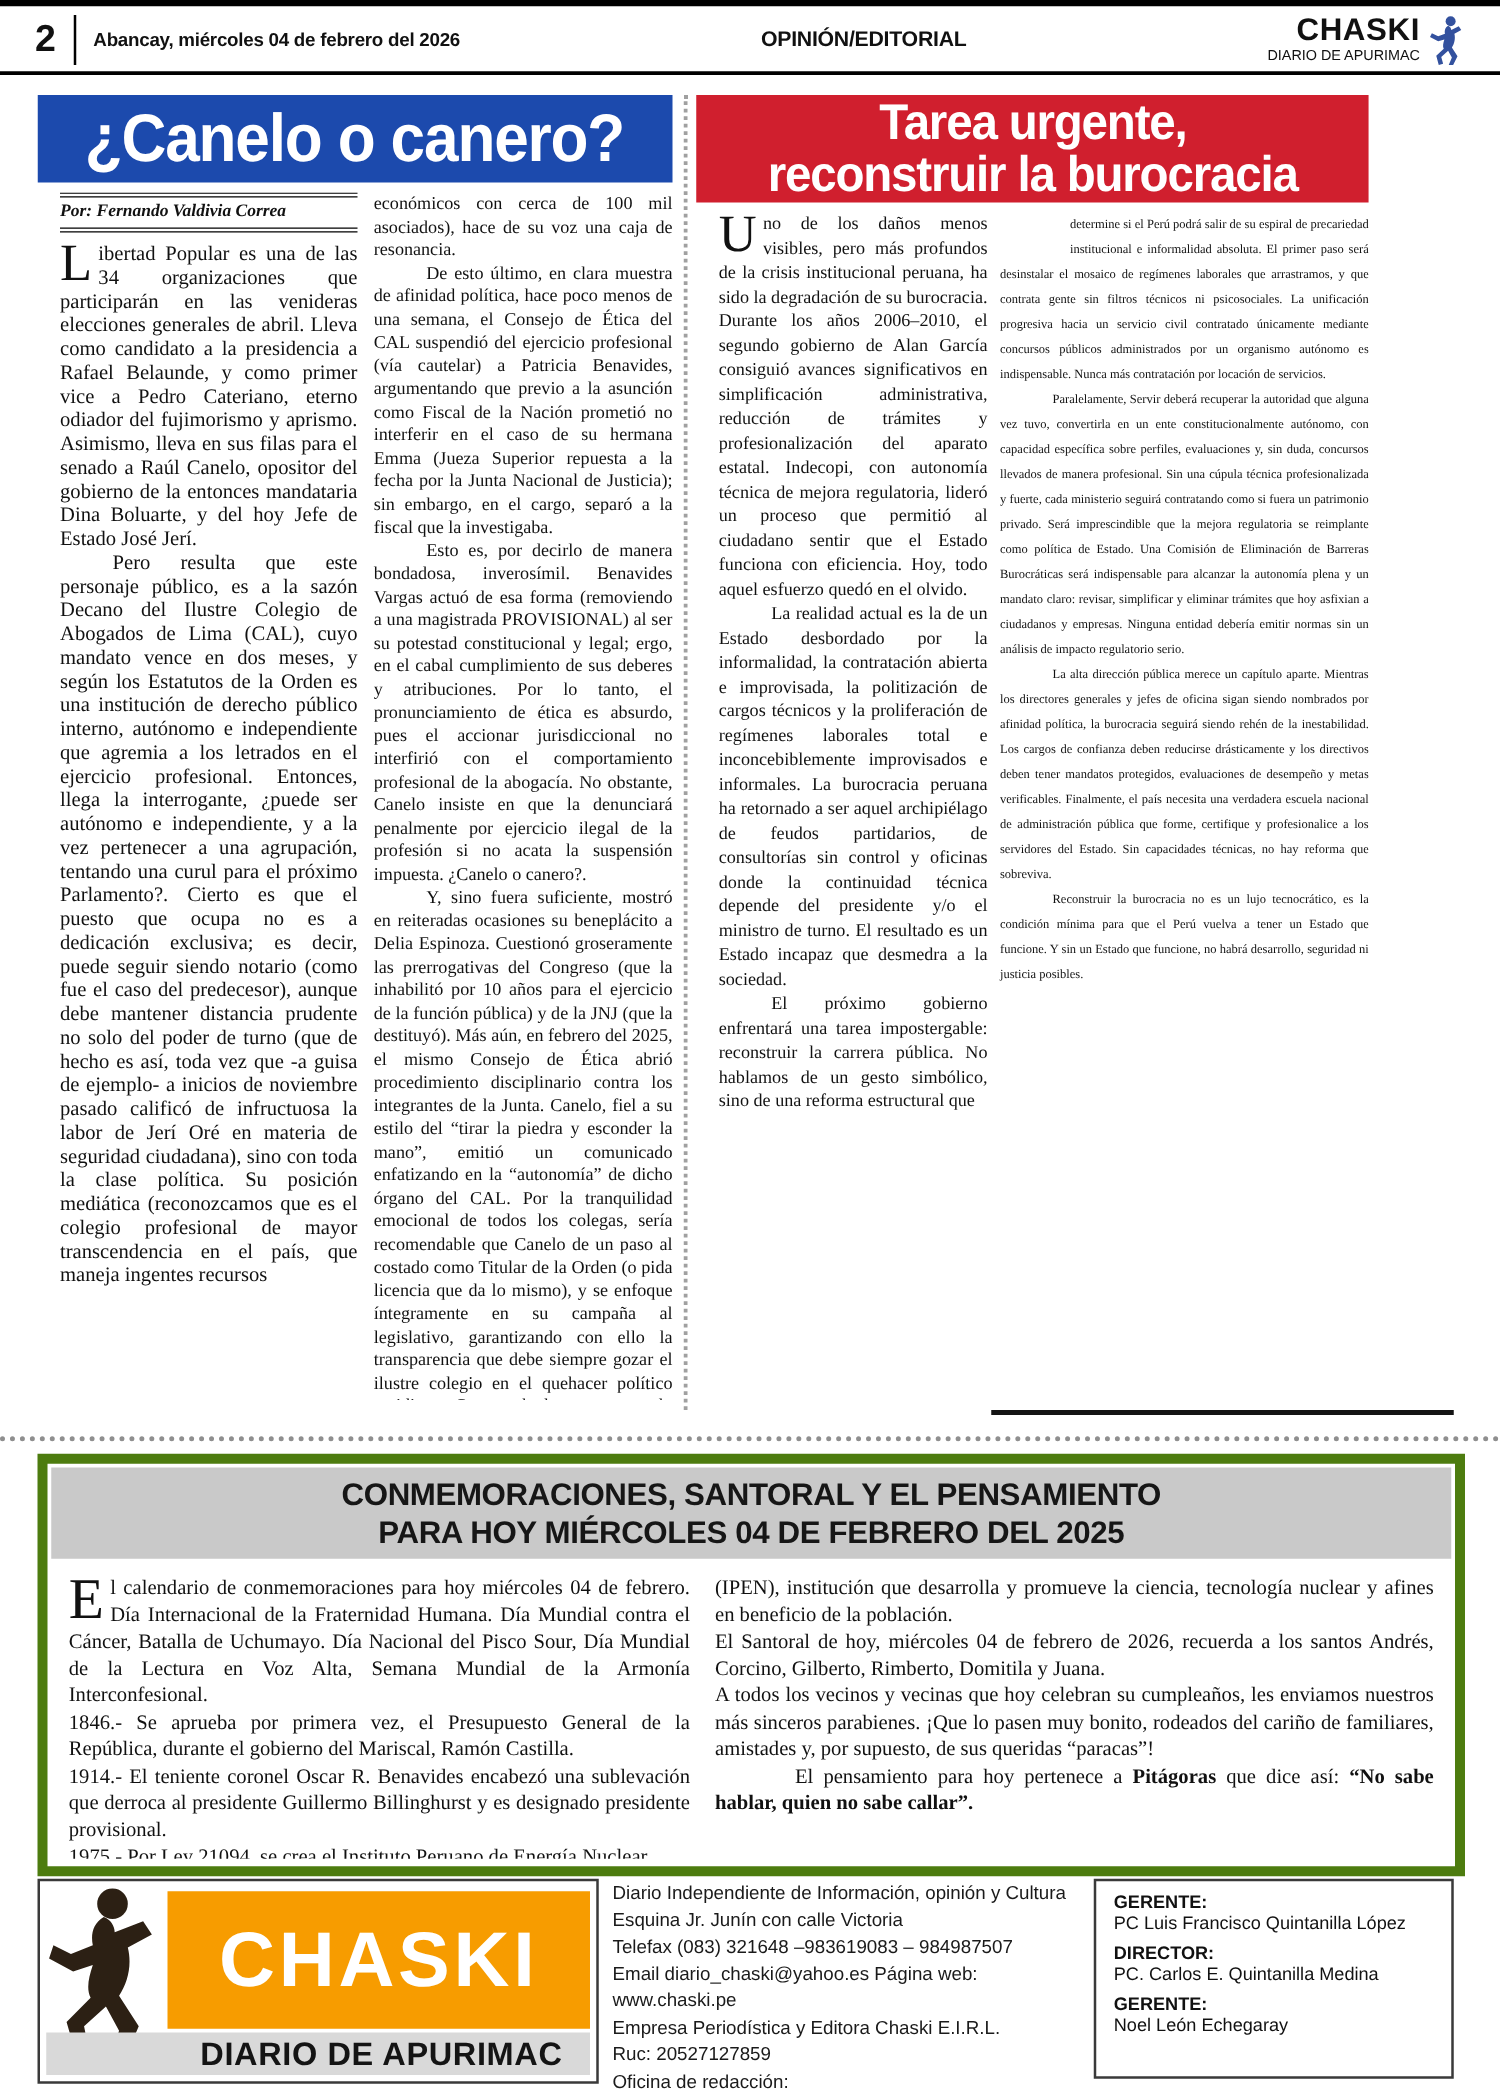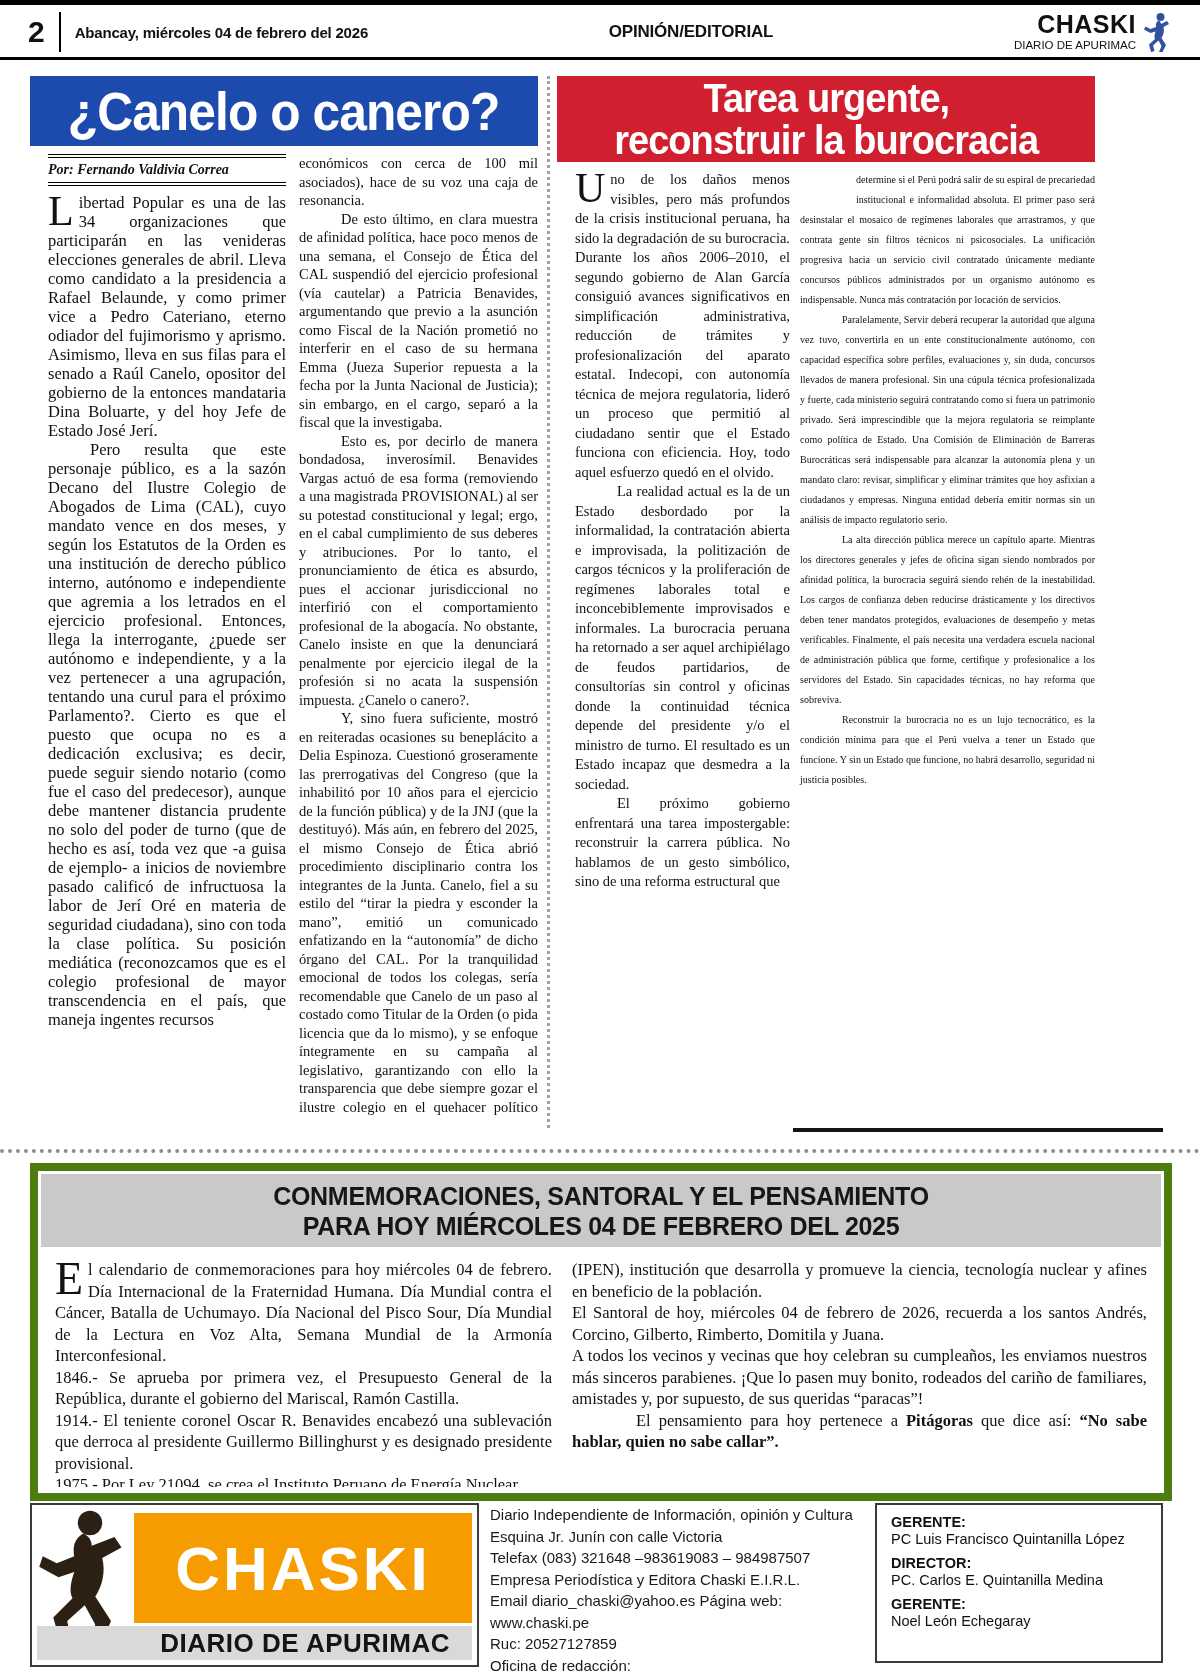--- a/index.html
+++ b/index.html
@@ -191,22 +191,22 @@
         </svg>
       </span>
       <div class="logo-orange">CHASKI</div>
       <div class="logo-gray">DIARIO DE APURIMAC</div>
     </div>
 
     <div class="footer-info">
       <div>Diario Independiente de Información, opinión y Cultura</div>
       <div>Esquina Jr. Junín con calle Victoria</div>
       <div>Telefax (083) 321648 –983619083 – 984987507</div>
+      <div>Email diario_chaski@yahoo.es Página web: www.chaski.pe</div>
       <div>Empresa Periodística y Editora Chaski E.I.R.L.</div>
-      <div>Email diario_chaski@yahoo.es Página web: www.chaski.pe</div>
       <div>Ruc: 20527127859</div>
       <div>Oficina de redacción:</div>
 
     </div>
 
     <div class="staff-box">
       <div class="staff-group">
         <div class="staff-role">GERENTE:</div>
         <div class="staff-name">PC Luis Francisco Quintanilla López</div>
       </div>

